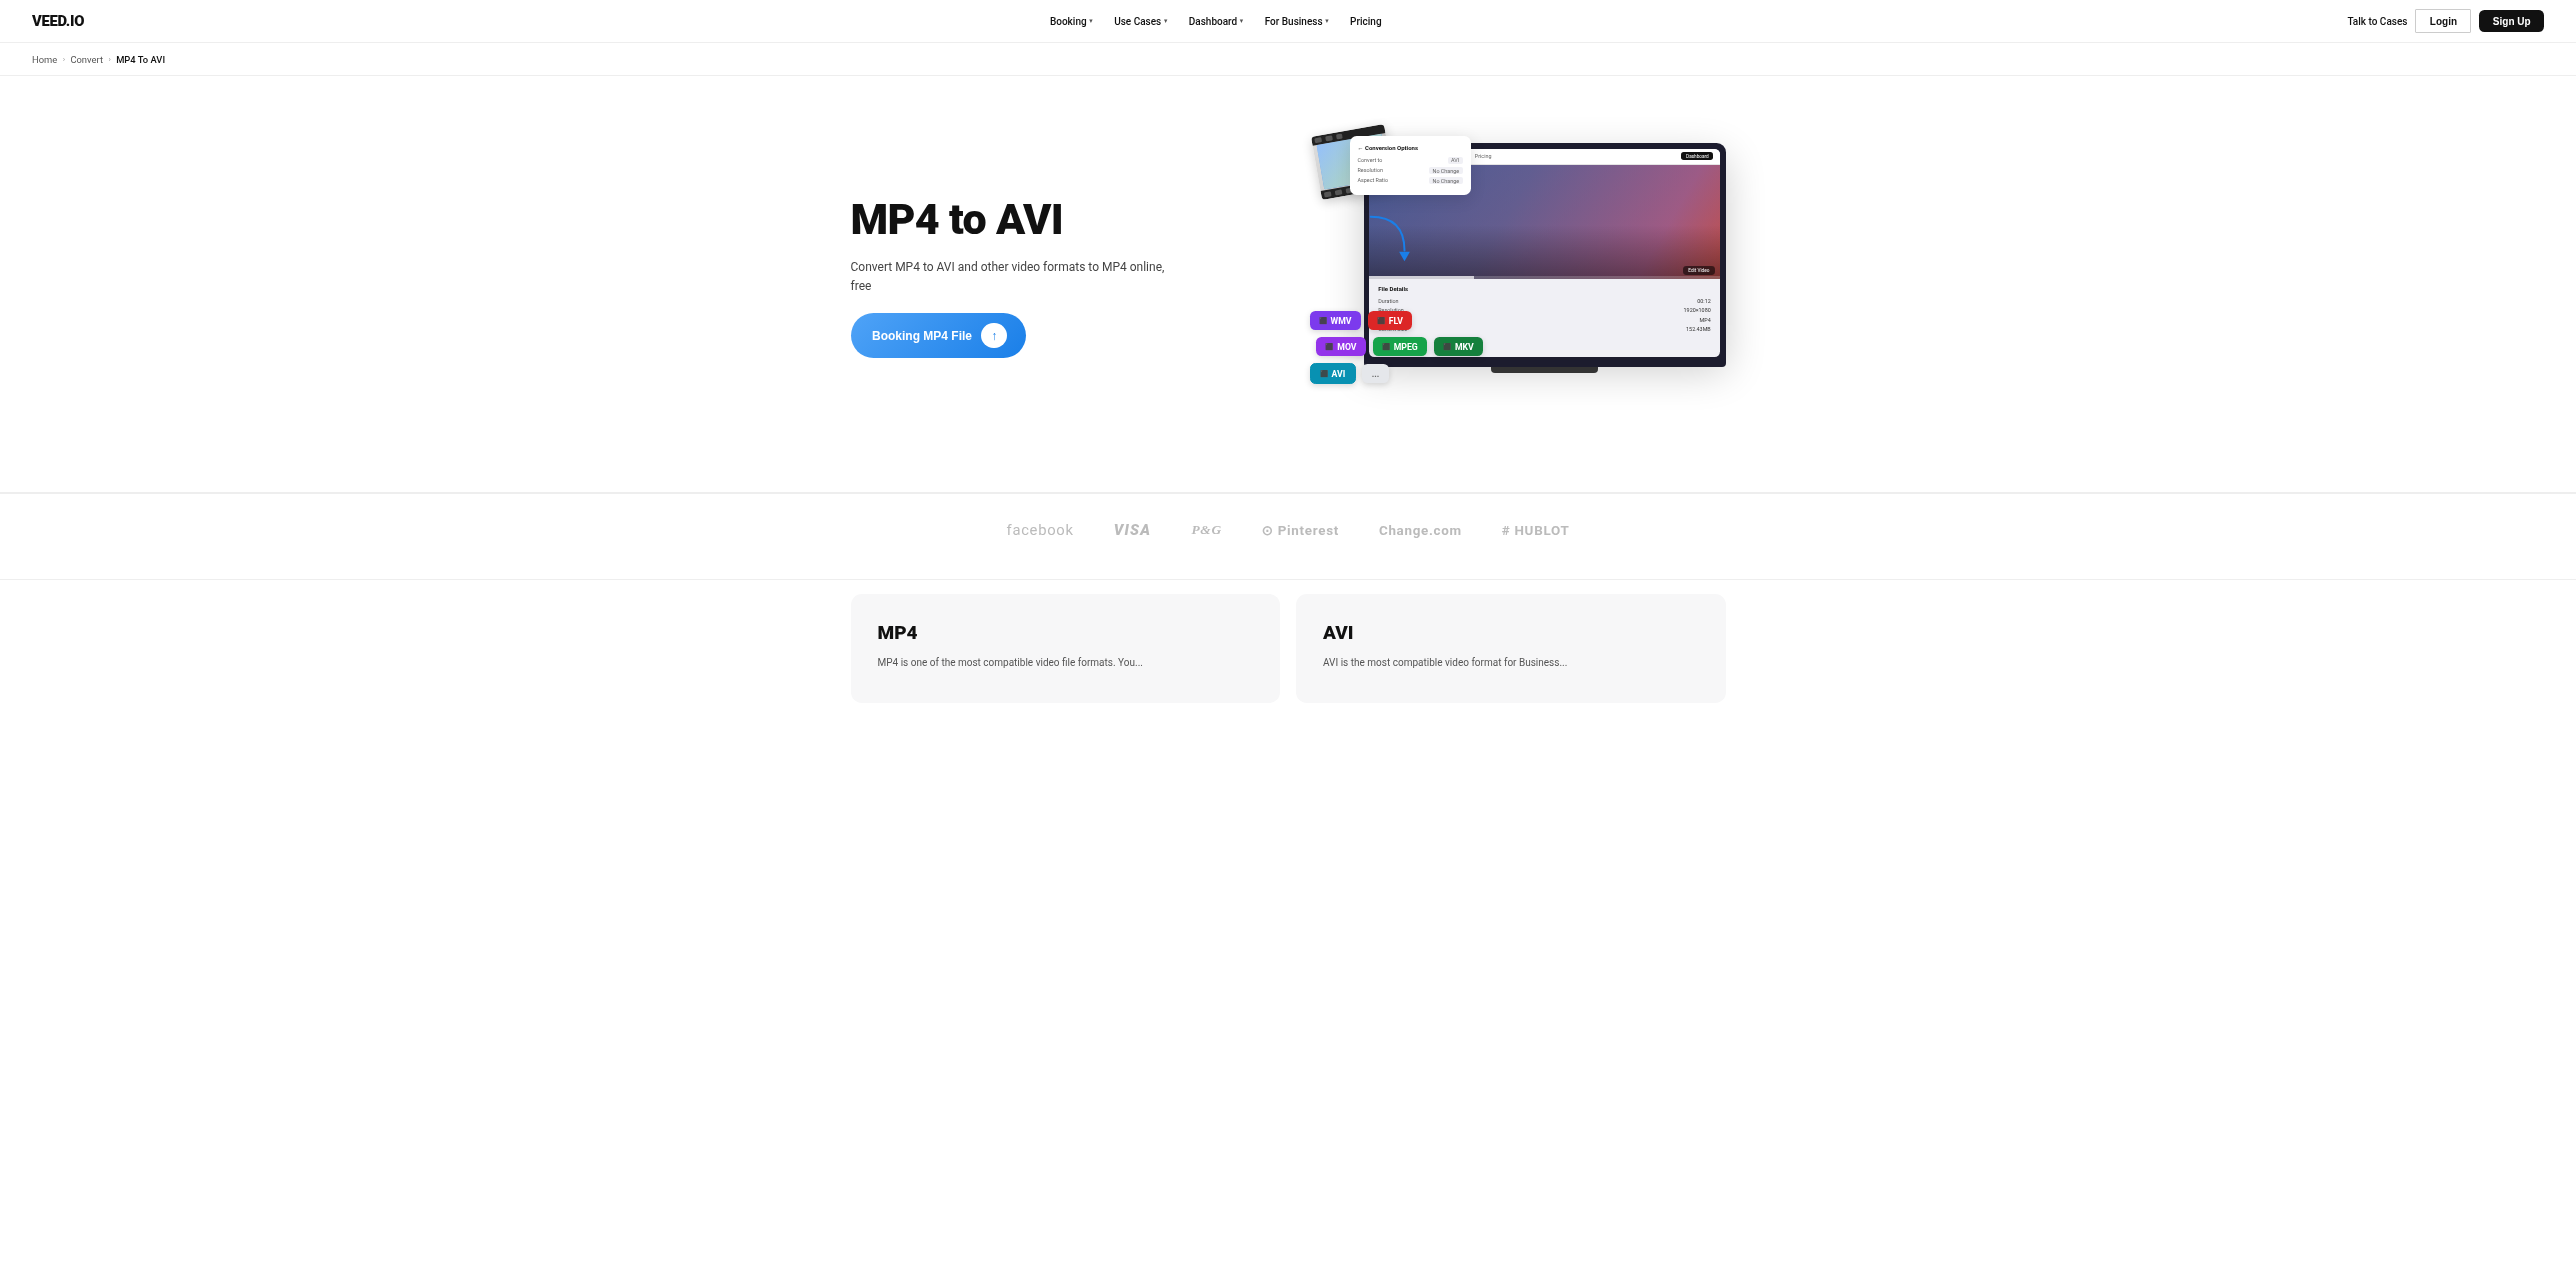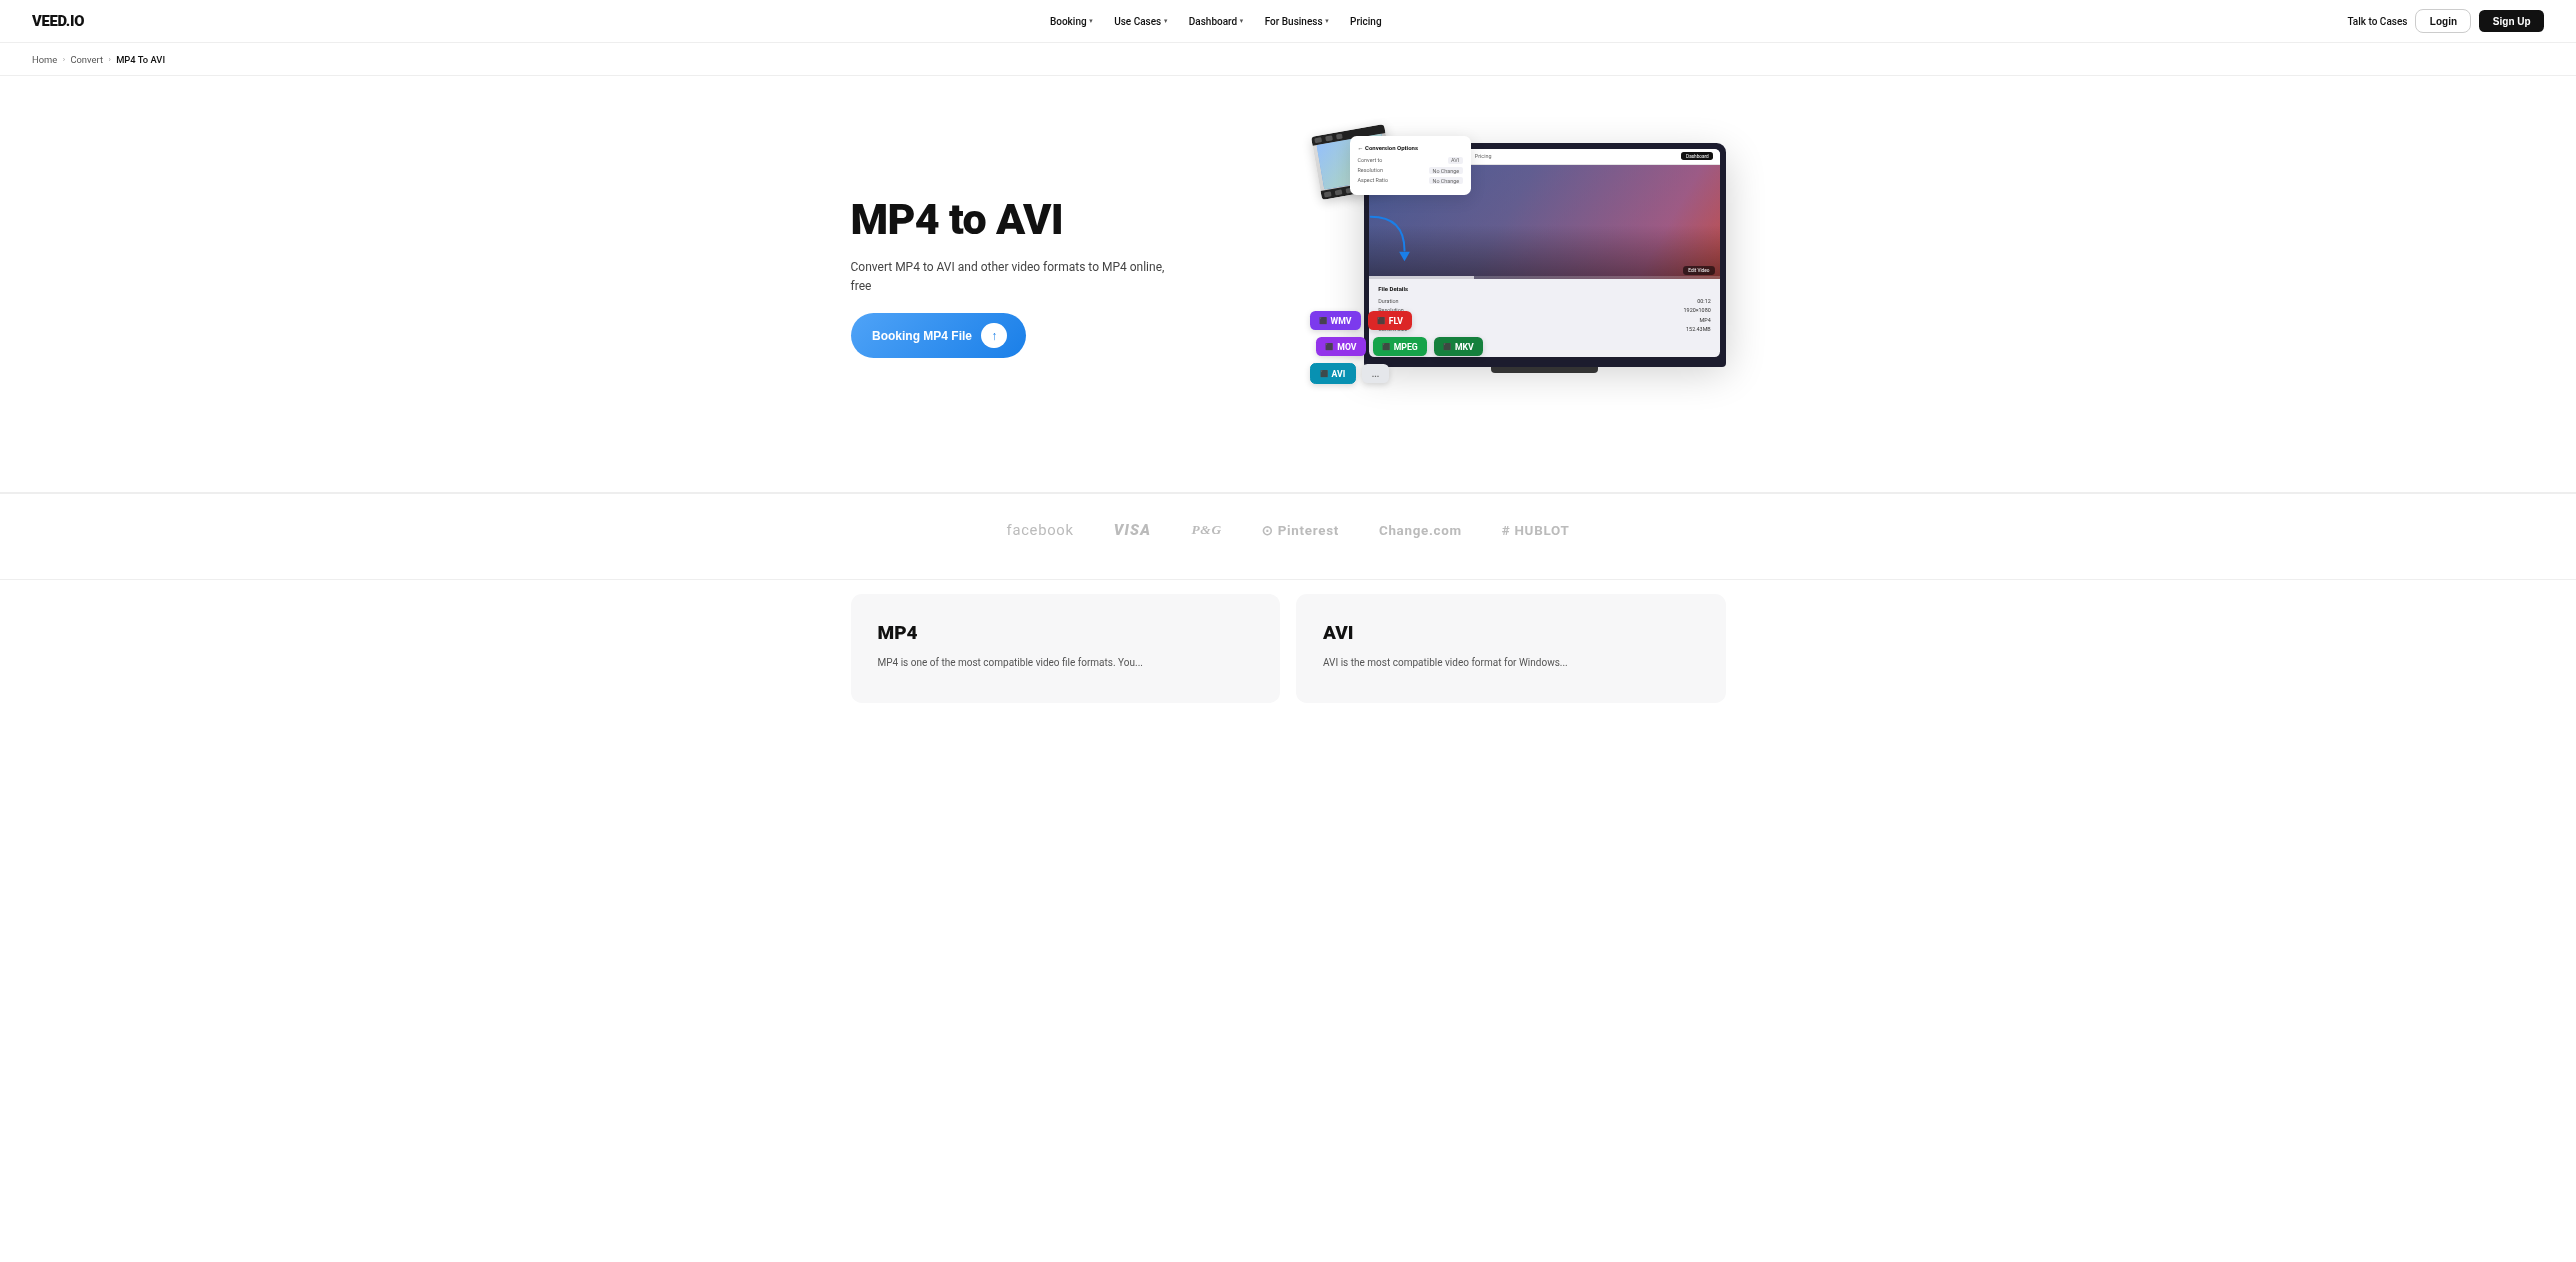--- a/index.html
+++ b/index.html
@@ -16,21 +16,21 @@
     .nav-link {
       display: flex; align-items: center; gap: 2.7px;
       padding: 5.4px 9.4px; font-size: 10px; font-weight: 500;
       color: #111; cursor: pointer; border-radius: 4px;
       text-decoration: none; white-space: nowrap;
     }
     .chevron { font-size: 6.7px; color: #555; }
     .nav-actions { display: flex; align-items: center; gap: 8px; }
     .talk-sales { font-size: 10px; font-weight: 500; color: #111; cursor: pointer; text-decoration: none; }
     .btn-login {
-      padding: 5.4px 13.4px; border: 1px solid #ccc; border-radius: 8px;
+      padding: 5.4px 13.4px; border: 1px solid #ccc; border-radius: 1px;
       font-size: 10px; font-weight: 600; cursor: pointer; background: #fff; color: #111;
     }
     .btn-signup {
       padding: 5.4px 13.4px; border-radius: 5.4px; background: #111; color: #fff;
       font-size: 10px; font-weight: 600; cursor: pointer; border: none;
     }
 
     
     .breadcrumb {
       display: flex; align-items: center; gap: 5.4px;
@@ -351,16 +351,16 @@
   </div>
 </div>
 
 <div class="info-section">
   <div class="info-card">
     <h2 class="info-card-title">MP4</h2>
     <p class="info-card-desc">MP4 is one of the most compatible video file formats. You...</p>
   </div>
   <div class="info-card">
     <h2 class="info-card-title">AVI</h2>
-    <p class="info-card-desc">AVI is the most compatible video format for Windows...</p>
+    <p class="info-card-desc">AVI is the most compatible video format for Business...</p>
   </div>
 </div>
 
 
 </body></html>

